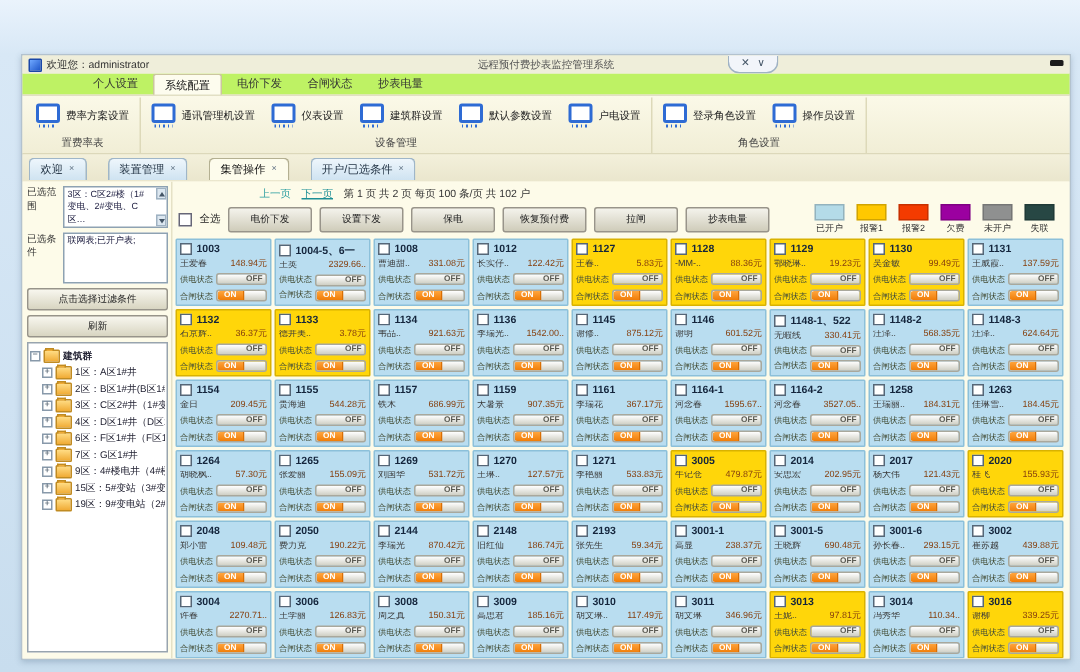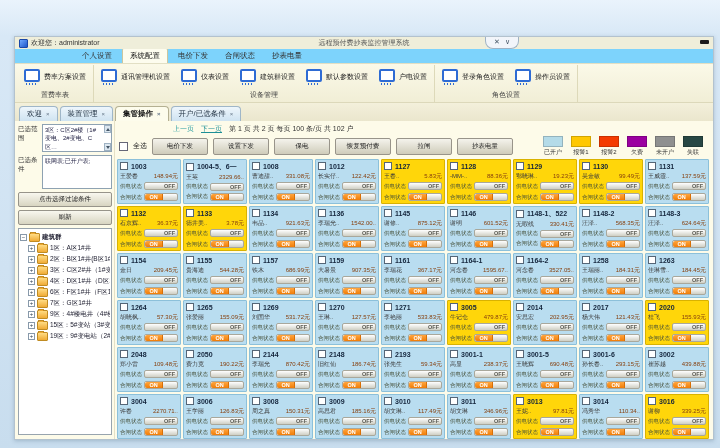--- a/index.html
+++ b/index.html
@@ -13,40 +13,40 @@
   
   .titlebar{height:12px;flex:none;display:flex;align-items:center;padding:0 4px;background:#efeeda;
             font-size:7px;color:#333;position:relative}
   .tb-icon{width:7px;height:7px;flex:none;border-radius:1px;background:linear-gradient(135deg,#6fa8ff,#1d55c8);
            border:1px solid #1a47a8;margin-right:3px}
   .tb-title{position:absolute;left:0;right:0;text-align:center;color:#555;font-size:7px;pointer-events:none}
   .tb-bubble{position:absolute;left:470px;top:0;display:flex;gap:5px;align-items:center;padding:1px 8px 2px;
              background:#f2f5fa;border:1px solid #9fb2c4;border-top:none;border-radius:0 0 8px 8px;font-size:7px;color:#456}
   .tb-min{position:absolute;right:4px;top:3px;width:9px;height:4px;background:#1b1b1b;border-radius:1px}
   
-  .menubar{height:14px;flex:none;display:flex;align-items:flex-end;gap:3px;padding:0 0 0 60px;background:#7dd3fc}
+  .menubar{height:14px;flex:none;display:flex;align-items:center;gap:3px;padding:0 0 0 40px;background:#bef264}
   .m-item{font-size:7.5px;color:#333;padding:2px 7px 2px;border-radius:2px 2px 0 0}
   .m-item.active{font-weight:normal;background:#fdfcee;border:1px solid #cbc69e;border-bottom:none;color:#111}
   
   .ribbon{height:37px;flex:none;display:flex;background:linear-gradient(#fbf9e8,#f1eed6);
           border-top:1px solid #e2dfc4;border-bottom:1px solid #dcd8ba;padding:1px 0 0 2px}
   .rgroup{display:flex;flex-direction:column;border-right:1px solid #ddd9b9;padding:0 5px;box-sizing:border-box}
   .rbtns{flex:1;display:flex;align-items:center;gap:7px}
   .rbtn{display:flex;align-items:center;gap:4px;font-size:7px;color:#222;padding:2px 2px;border-radius:2px;white-space:nowrap}
   .ricon{width:12px;height:9px;flex:none;border:2px solid #2e6bd4;border-radius:2px;background:#fff;position:relative;margin-bottom:4px}
   .ricon:after{content:"";position:absolute;left:0px;right:0px;bottom:-5px;height:2px;
                background:repeating-linear-gradient(90deg,#2e6bd4 0 1px,transparent 1px 3px)}
   .rglabel{font-size:7px;color:#444;text-align:center;padding:1px 0 2px}
   
-  .tabstrip{height:16px;flex:none;display:flex;align-items:center;gap:2px;padding:2px 0 0 4px;
+  .tabstrip{height:16px;flex:none;display:flex;align-items:flex-start;gap:14px;padding:2px 0 0 4px;
             background:linear-gradient(#f3f0db,#eae6cd)}
   .tab{display:flex;align-items:center;gap:4px;font-size:7.5px;color:#234;padding:2px 7px 2px;
        border:1px solid #9fb6c8;border-bottom:none;border-radius:4px 4px 0 0;
        background:linear-gradient(#eef6fc,#cfe3f1)}
-  .tab.active{background:#fdfcec;font-weight:bold;color:#111;border-color:#b4b092}
+  .tab.active{background:#fdfcec;font-weight:normal;color:#111;border-color:#b4b092}
   .tab-x{font-size:6px;color:#678;line-height:1}
   
   .content{flex:1;display:flex;background:#fdfbe9;overflow:hidden}
   
   .sidebar{width:100px;flex:none;display:flex;flex-direction:column;gap:3px;padding:3px 2px 4px 3px;
            box-sizing:border-box;border-right:1px solid #e5e1c6}
   .f-row{display:flex;gap:2px}
   .f-label{width:22px;flex:none;font-size:6.5px;color:#333;line-height:1.35;padding-top:1px}
   .f-box{flex:1;background:#fff;border:1px solid #8ea2b2;font-size:6px;color:#224;line-height:1.4;
          padding:1px 9px 1px 2px;overflow:hidden;position:relative}

